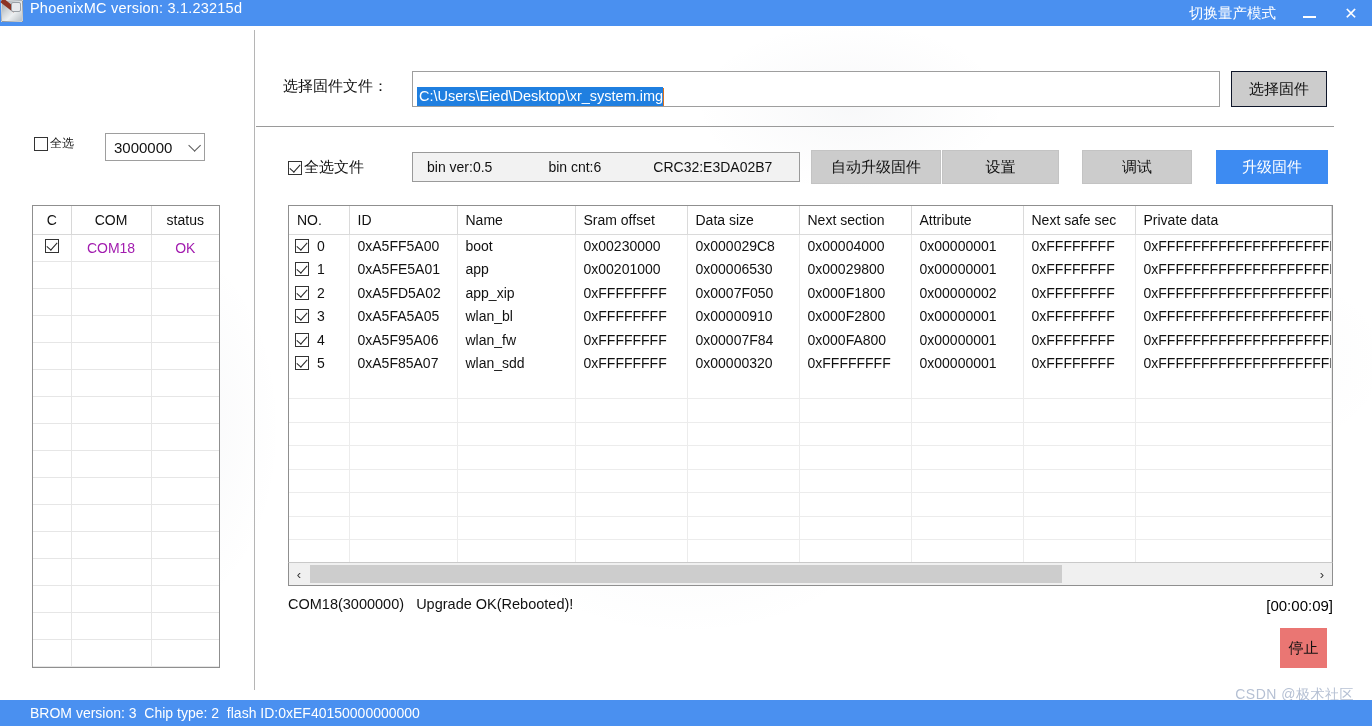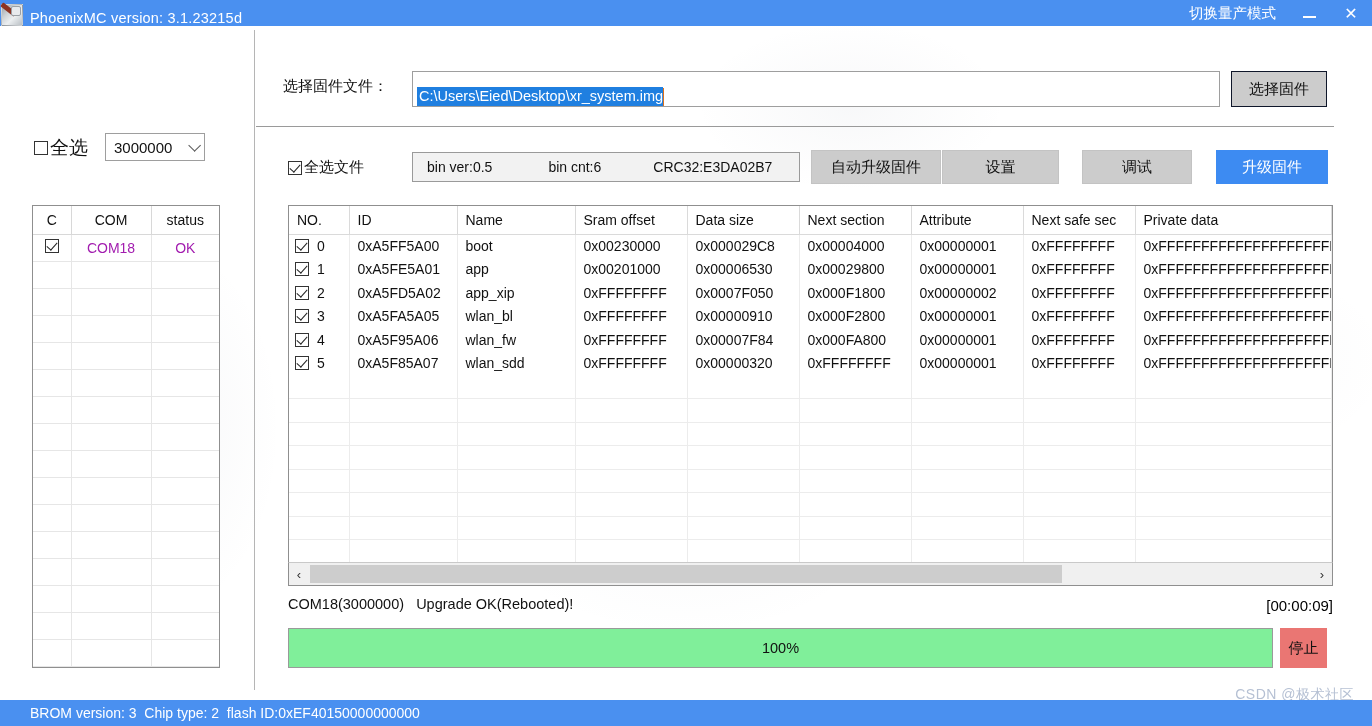--- a/index.html
+++ b/index.html
@@ -26,21 +26,21 @@
       radial-gradient(ellipse 160px 260px at 12% 60%, rgba(120,130,150,.06), rgba(255,255,255,0) 72%),
       radial-gradient(ellipse 260px 150px at 88% 50%, rgba(120,130,150,.045), rgba(255,255,255,0) 70%),
       linear-gradient(#ffffff, #ffffff);
     pointer-events: none;
   }
 
   
   .titlebar {
     position: absolute; left: 0; top: 0; width: 1372px; height: 26px;
     background: #4a90f0;
-    display: flex; align-items: flex-end;
+    display: flex; align-items: flex-start;
     color: #ffffff;
   }
   .app-icon {
     width: 22px; height: 22px; margin-left: 1px; margin-right: 7px;
     background:
       linear-gradient(135deg, #9aa0a6 0%, #cfd4d8 35%, #eceff1 60%, #b9bfc4 100%);
     position: relative; flex: 0 0 auto;
     border: 1px solid rgba(0,0,0,.08);
   }
   .app-icon::before {
@@ -92,21 +92,21 @@
   }
   .cb {
     width: 14px; height: 14px; border: 1px solid #333; background: #fff;
     display: inline-block; position: relative; flex: 0 0 auto;
   }
   .cb.checked::after {
     content: ""; position: absolute; left: 3px; top: 0px;
     width: 5px; height: 9px; border: solid #222;
     border-width: 0 1.6px 1.6px 0; transform: rotate(42deg);
   }
-  .selall-label { font-size: 19px; margin-left: 2px; color: #111; }
+  .selall-label { font-size: 12px; margin-left: 2px; color: #111; }
   .baud-select {
     position: absolute; left: 105px; top: 133px; width: 100px; height: 28px;
     border: 1px solid #9e9e9e; background: #ffffff;
     display: flex; align-items: center;
     font-size: 15px; color: #111; padding-left: 8px;
     cursor: default;
   }
   .baud-caret {
     margin-left: auto; margin-right: 7px;
     width: 9px; height: 9px; border: solid #5b5b5b;
@@ -638,24 +638,20 @@
   <div class="scrollbar">
     <div class="sb-arrow">‹</div>
     <div class="sb-thumb"></div>
     <div class="sb-track"></div>
     <div class="sb-arrow">›</div>
   </div>
 
   <div class="status-line">COM18(3000000)   Upgrade OK(Rebooted)!</div>
   <div class="elapsed">[00:00:09]</div>
 
-  <div class="progress">
-    <div class="fill" id="progress-fill" style="width: 100%; background: rgb(128, 239, 154);"></div>
-    <div class="ptext">100%</div>
-  </div>
   <div class="btn-stop" style="background: rgb(234, 118, 115); border-color: rgb(234, 118, 115);">停止</div>
 
   <div class="csdn-wm">CSDN @极术社区</div>
 
   <div class="statusbar">
     <div class="sb-text">BROM version: 3  Chip type: 2  flash ID:0xEF40150000000000</div>
   </div>
 
 </div>
 

